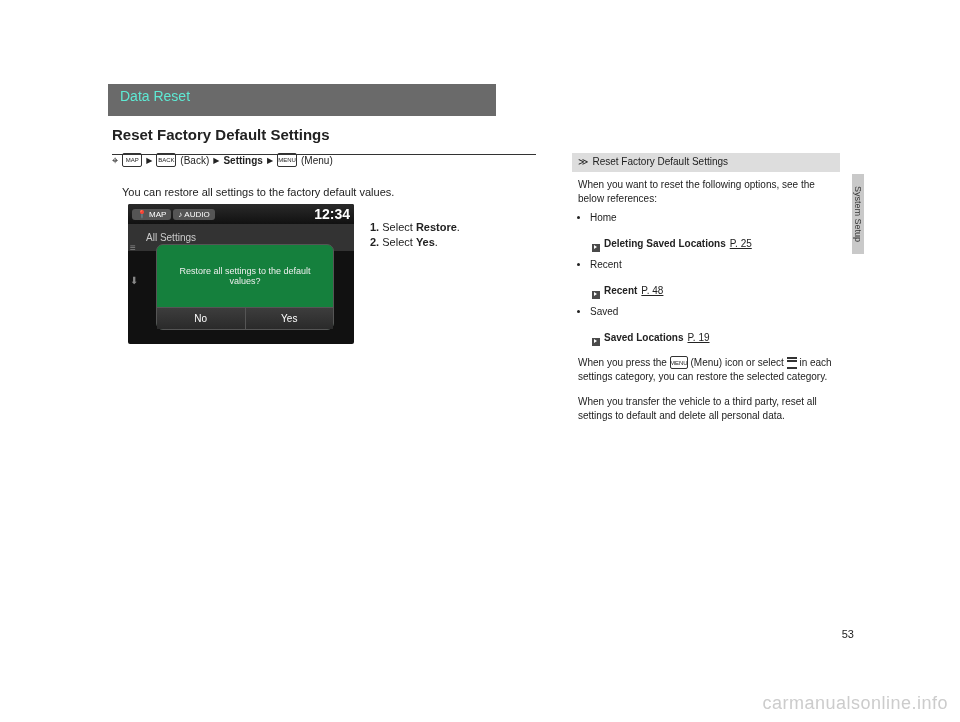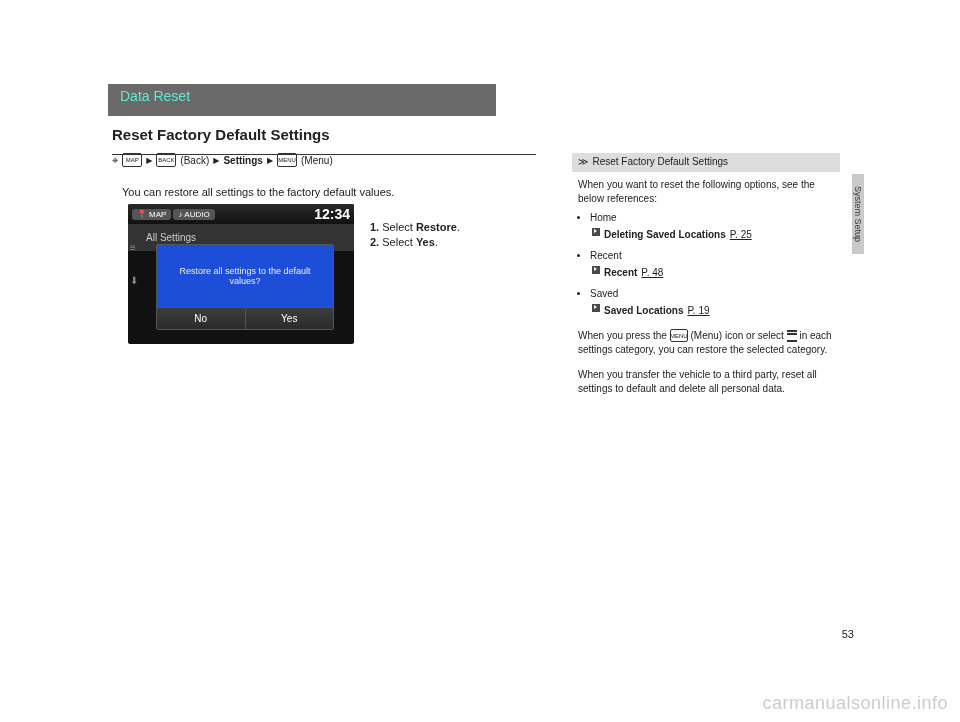--- a/index.html
+++ b/index.html
@@ -131,23 +131,23 @@
     gap: 22px;
     color: #888;
     font-size: 10px;
   }
   .infotainment .dialog {
     position: absolute;
     top: 40px;
     left: 28px;
     right: 20px;
     bottom: 14px;
-    background: #1d4ed8;
+    background: #15803d;
     border: 1px solid #555;
-    border-radius: 2px;
+    border-radius: 7px;
     display: flex;
     flex-direction: column;
   }
   .infotainment .dialog .msg {
     flex: 1;
     display: flex;
     align-items: center;
     justify-content: center;
     text-align: center;
     padding: 0 8px;
@@ -205,22 +205,22 @@
   .tips-body ul {
     margin: 4px 0 8px 0;
     padding-left: 12px;
   }
   .tips-body li {
     margin-bottom: 6px;
   }
   .ref {
     display: flex;
     gap: 4px;
-    align-items: flex-start;
-    margin-top: 3px;
+    align-items: flex-end;
+    margin-top: 12px;
     padding-left: 2px;
   }
   .ref .linkicon {
     display: inline-block;
     width: 8px; height: 8px;
     background: #4a4a4a;
     position: relative;
   }
   .ref .linkicon::after {
     content: "";

